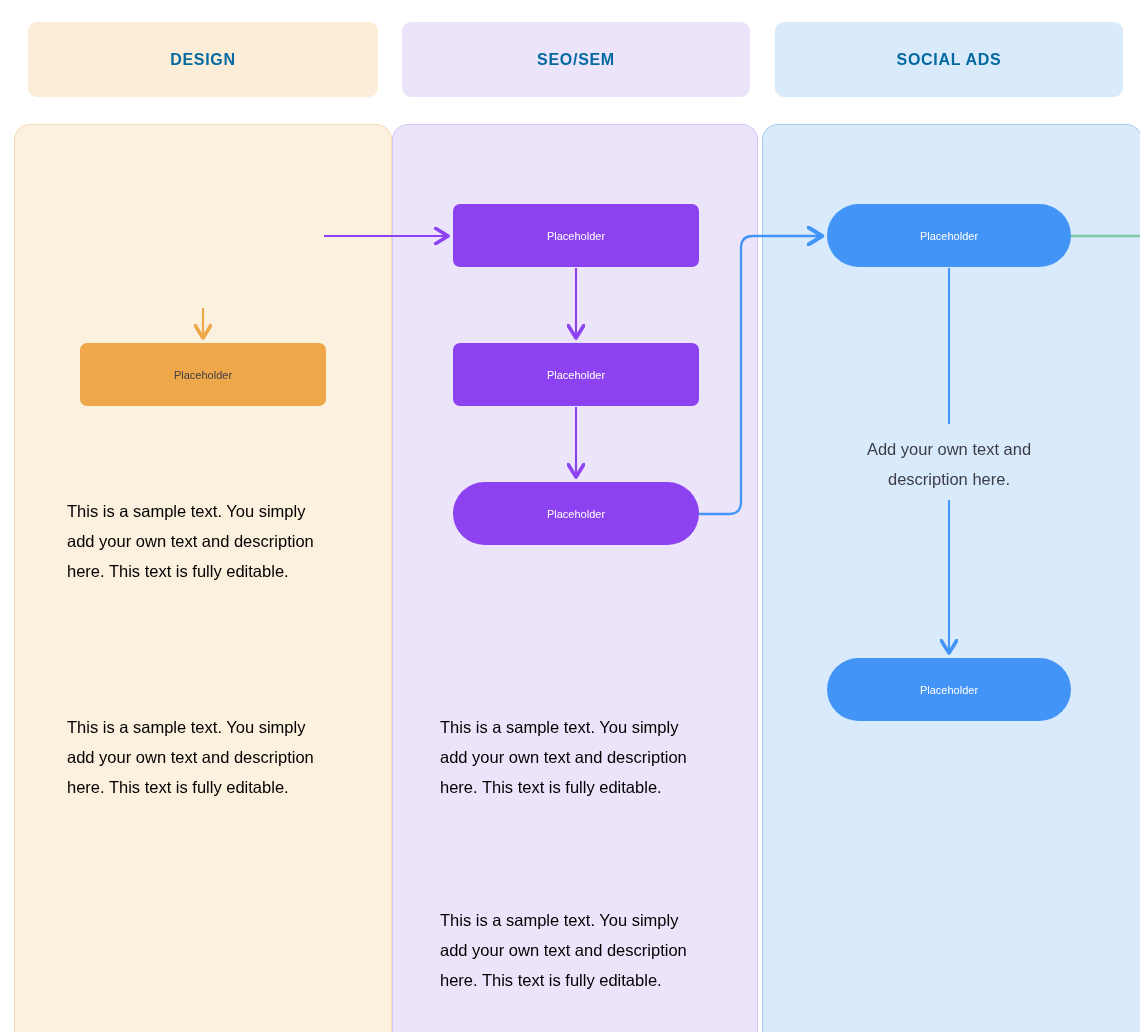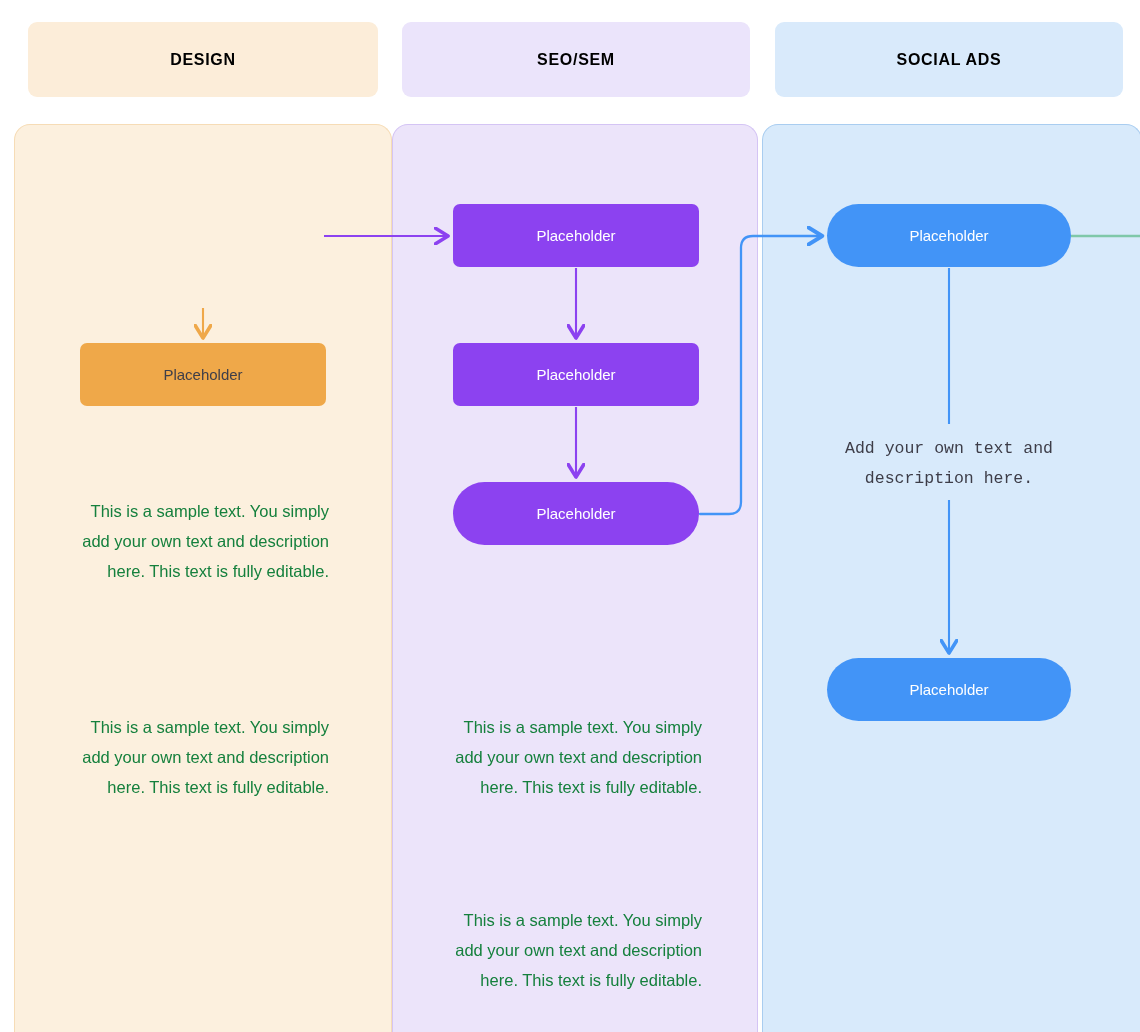--- a/index.html
+++ b/index.html
@@ -28,21 +28,21 @@
     position: absolute;
     top: 22px;
     height: 75px;
     border-radius: 9px;
     display: flex;
     align-items: center;
     justify-content: center;
     font-size: 16px;
     font-weight: bold;
     letter-spacing: 0.7px;
-    color: #000000;
+    color: #0369a1;
   }
   .tab-design  { left: 28px;  width: 350px; background: #fcedd9; }
   .tab-seo     { left: 402px; width: 348px; background: #ebe4fb; }
   .tab-social  { left: 775px; width: 348px; background: #d9eafb; }
 
   
   .panel {
     position: absolute;
     top: 124px;
     height: 920px;
@@ -67,21 +67,21 @@
     border: 1px solid #a9cdf0;
     border-bottom: none;
   }
 
   
   .node {
     position: absolute;
     display: flex;
     align-items: center;
     justify-content: center;
-    font-size: 15px;
+    font-size: 11px;
     box-sizing: border-box;
   }
 
   .diamond-wrap {
     position: absolute;
     left: 84px;
     top: 166px;
     width: 238px;
     height: 140px;
   }
@@ -125,38 +125,36 @@
     border-radius: 32px;
   }
   .blue-1 { top: 204px; }
   .blue-2 { top: 658px; }
 
   
   .para {
     position: absolute;
     font-size: 16.5px;
     line-height: 30px;
-    color: #15803d;
-    text-align: right;
+    color: #000000;
   }
   .para-design-1 { left: 67px;  top: 496px; width: 262px; }
   .para-design-2 { left: 67px;  top: 712px; width: 262px; }
   .para-seo-1    { left: 440px; top: 712px; width: 262px; }
   .para-seo-2    { left: 440px; top: 905px; width: 262px; }
 
   .caption {
     position: absolute;
     left: 827px;
     top: 434px;
     width: 244px;
     text-align: center;
     font-size: 16.5px;
     line-height: 30px;
     color: #3d3d48;
-    font-family: Liberation Mono, monospace;
   }
 
   
   .connectors {
     position: absolute;
     inset: 0;
     width: 1140px;
     height: 1032px;
     pointer-events: none;
   }

